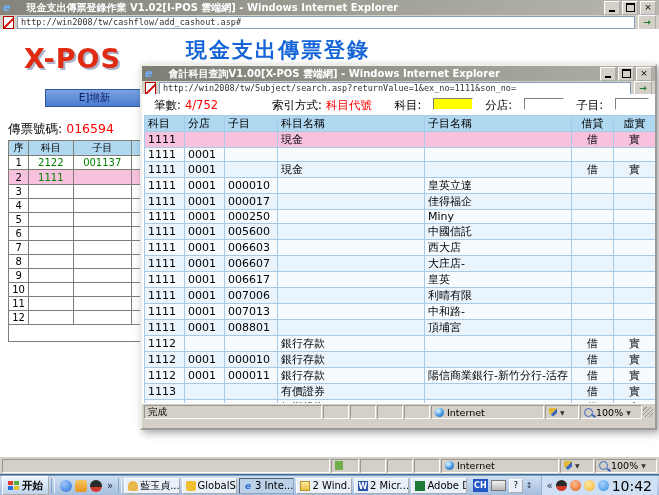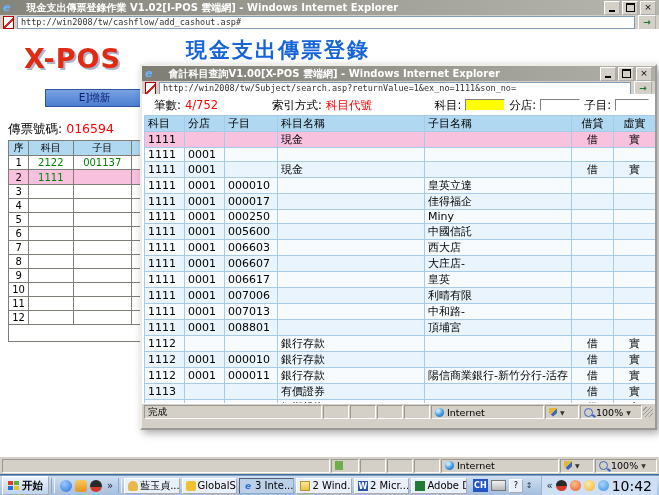--- a/index.html
+++ b/index.html
@@ -73,21 +73,21 @@
   #popup{position:absolute;left:140px;top:64px;width:517px;height:366px;z-index:10;
     border:2px outset #efede8;box-sizing:border-box;background:#d4d0c8;
     box-shadow:3px 3px 8px rgba(0,0,0,.35);}
   #popup .titlebar{background:linear-gradient(to right,#7e7e75,#b0b0a8);}
   #popup-content{position:absolute;top:28px;left:0;right:0;bottom:16px;background:#fff;overflow:hidden;}
   #popup-status{position:absolute;left:0;right:0;bottom:8px;height:16px;}
   #query-row{height:18px;display:flex;align-items:center;font-size:11.5px;padding:2px 6px 0 12px;gap:4px;}
   #query-row .red{color:#f00;}
   #query-row .lbl{color:#000;}
   #query-row .spacer{width:46px;}
-  #query-row .filters{margin-left:auto;display:flex;align-items:center;gap:4px;}
+  #query-row .filters{margin-left:auto;display:flex;align-items:flex-start;gap:12px;}
   .fltinput{width:40px;height:12px;border:1px solid;border-color:#808080 #fff #fff #808080;
     background:#fff;font-size:10px;padding:0 2px;box-sizing:border-box;}
   .fltinput.yellow{background:#ffff00;}
   #subject-table{border-collapse:collapse;table-layout:fixed;width:511px;margin:1px 2px 0 2px;
     font-size:11px;border:1px solid #6f9fc8;}
   #subject-table th,#subject-table td{border:1px solid #a6cbe8;height:13px;padding:0 3px;
     overflow:hidden;white-space:nowrap;text-align:left;font-weight:normal;}
   #subject-table th{background:#b0d8f0;color:#000;}
   #subject-table tbody tr:nth-child(odd) td{background:#eaf4fc;}
   #subject-table tbody tr:nth-child(even) td{background:#f7fbfe;}

